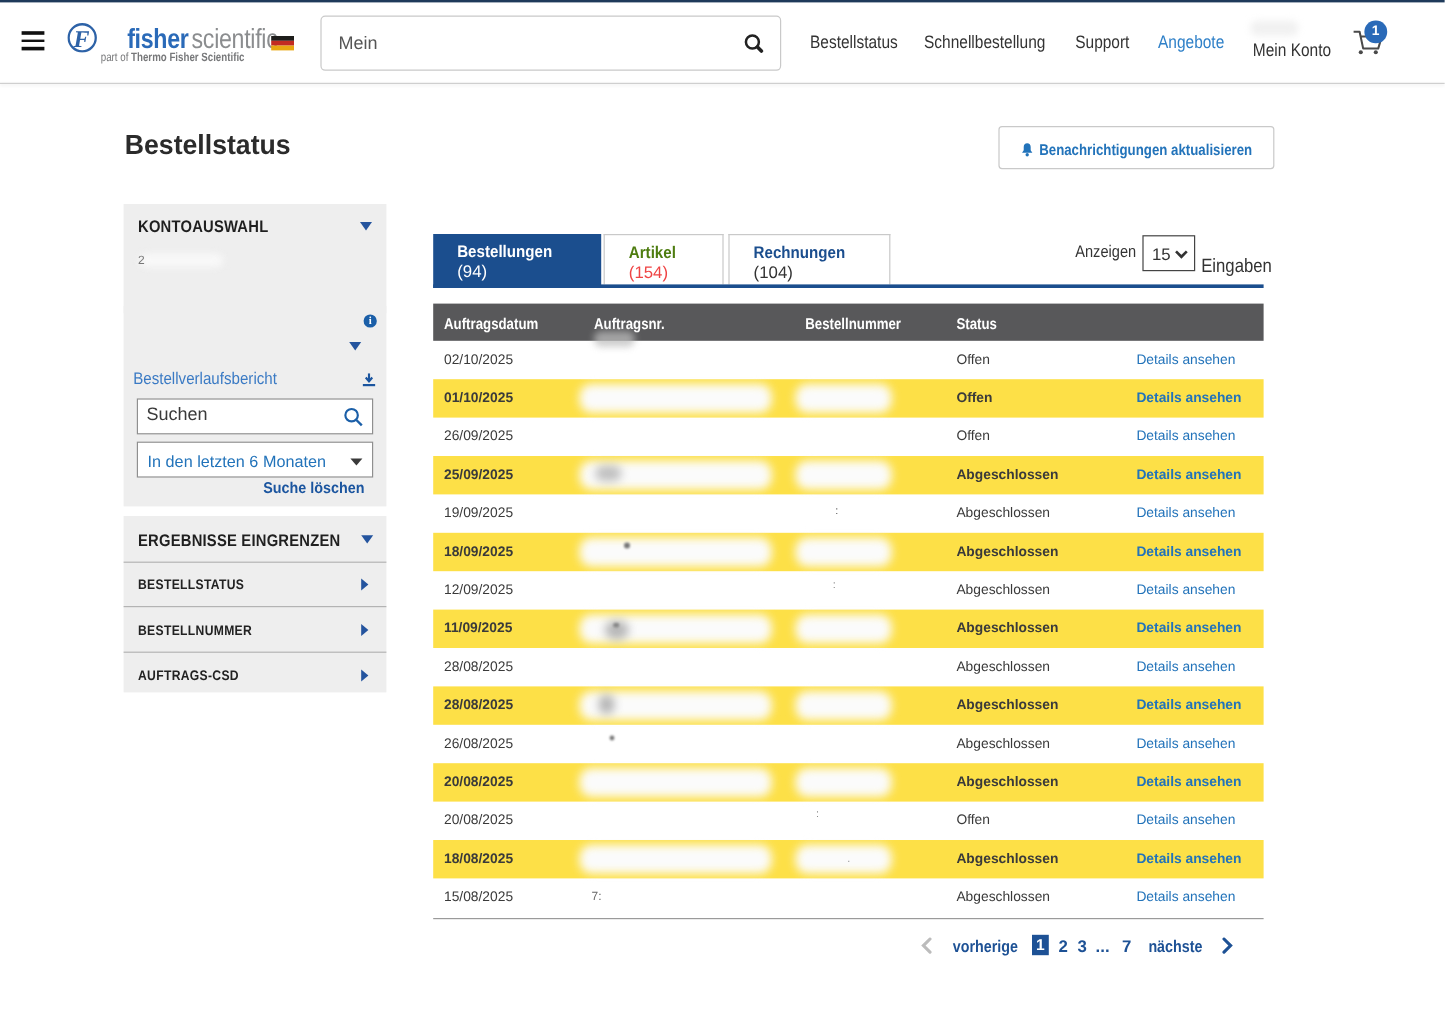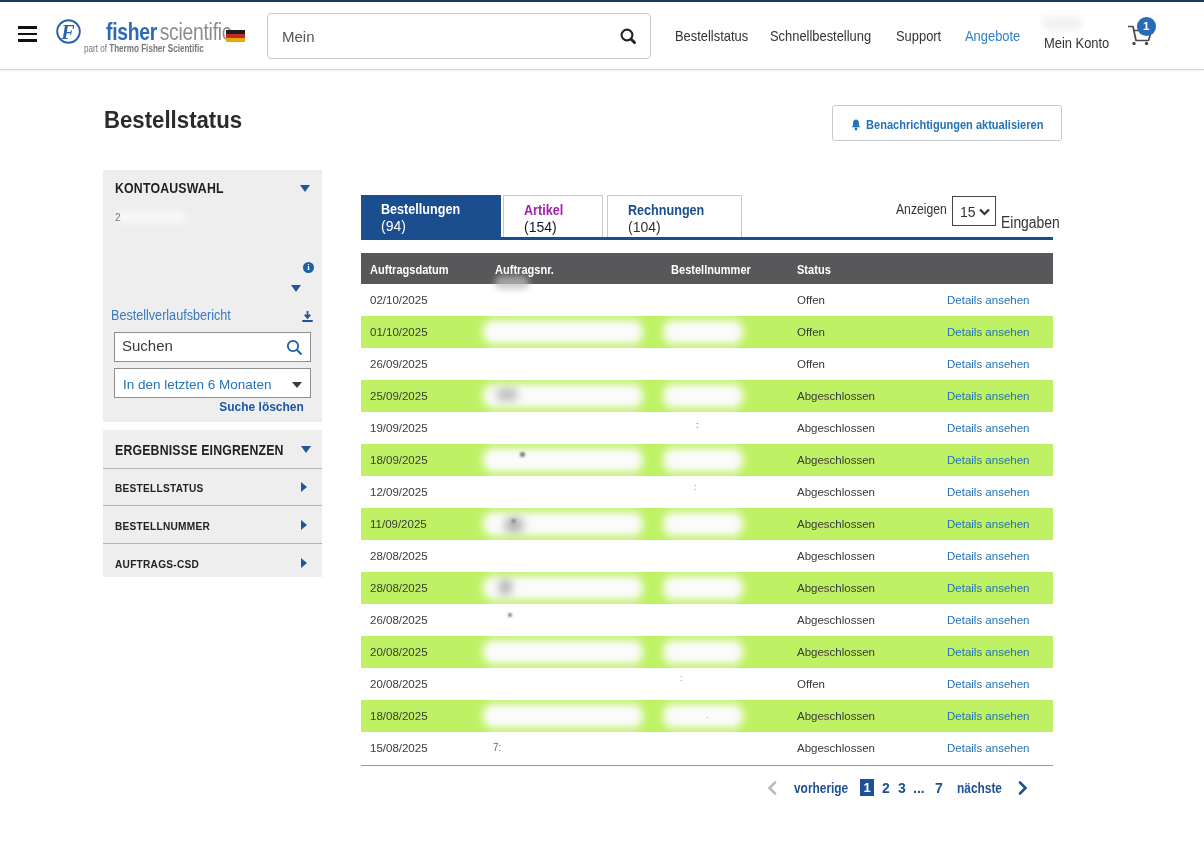--- a/index.html
+++ b/index.html
@@ -29,21 +29,21 @@
   .caret-right { width:0; height:0; border-top:5px solid transparent; border-bottom:5px solid transparent; border-left:6.5px solid #24549e; }
   .sideinput { position:absolute; left:11px; width:197px; height:30px; background:#fff; border:1px solid #8f8f8f; }
   .plabel { font-weight:bold; font-size:11.5px; color:#222; letter-spacing:0.3px; }
   .tab { position:absolute; top:195px; }
   .tab .l1 { position:absolute; left:20px; top:6px; font-weight:bold; font-size:14px; }
   .tab .l2 { position:absolute; left:20px; top:23px; font-size:14px; }
   .bluebar { left:361px; top:237px; width:692px; height:3px; background:#1b4e8e; }
   .thead { left:361px; top:253px; width:692px; height:31px; background:#58585a; color:#fff; }
   .thead span { position:absolute; top:9px; font-weight:bold; font-size:13px; transform:scaleX(0.85); transform-origin:0 50%; white-space:nowrap; }
   .row { position:absolute; left:361px; width:692px; height:32px; }
-  .row.alt { background:#bef264; }
+  .row.alt { background:#fde047;font-weight:bold; }
   .row .date { position:absolute; left:9px; top:10px; font-size:11.5px; color:#3a3a3a; }
   .row .status { position:absolute; left:436px; top:10px; font-size:11.5px; color:#3a3a3a; }
   .row .details { position:absolute; left:586px; top:10px; font-size:11.5px; color:#2273ba; }
   .blob { position:absolute; background:#fbfbfb; border-radius:10px; filter:blur(4px); }
   .tbot { left:361px; top:765px; width:692px; height:1px; background:#9a9a9a; }
   .pag { left:361px; top:777px; width:692px; height:26px; font-size:14px; font-weight:bold; color:#1d5195; }
   .pag span { position:absolute; }
 </style>
 </head>
 <body>
@@ -143,22 +143,22 @@
     <div style="position:absolute; left:0; top:113px; width:219px; height:1px; background:#b3b3b3;"></div>
     <div class="plabel" style="position:absolute; left:12px; top:128px;"><span class="cx s88">AUFTRAGS-CSD</span></div>
     <div class="caret-right" style="position:absolute; right:15px; top:128px;"></div>
   </div>
 
   <div class="tab" style="left:361px; width:140px; background:#1b4e8e; height:45px;">
     <span class="l1" style="color:#fff;"><span class="cx s90">Bestellungen</span></span>
     <span class="l2" style="color:#fff;">(94)</span>
   </div>
   <div class="tab" style="left:503px; width:100px; height:42px; border:1px solid #c9c9c9; border-bottom:none; background:#fff;">
-    <span class="l1" style="color:#a21caf;"><span class="cx s90">Artikel</span></span>
-    <span class="l2" style="color:#0f172a;">(154)</span>
+    <span class="l1" style="color:#4d7c0f;"><span class="cx s90">Artikel</span></span>
+    <span class="l2" style="color:#ef4444;">(154)</span>
   </div>
   <div class="tab" style="left:607px; width:135px; height:42px; border:1px solid #c9c9c9; border-bottom:none; background:#fff;">
     <span class="l1" style="color:#1b4e8e;"><span class="cx s90">Rechnungen</span></span>
     <span class="l2" style="color:#333;">(104)</span>
   </div>
   <div class="abs bluebar"></div>
 
   <div class="abs" style="left:896px; top:201px; font-size:14px;"><span class="cx" style="transform:scaleX(0.87);">Anzeigen</span></div>
   <div class="abs" style="left:952px; top:196px; width:44px; height:30px; border:1px solid #444; background:#fff;">
     <span style="position:absolute; left:7px; top:7px; font-size:14px;">15</span>

